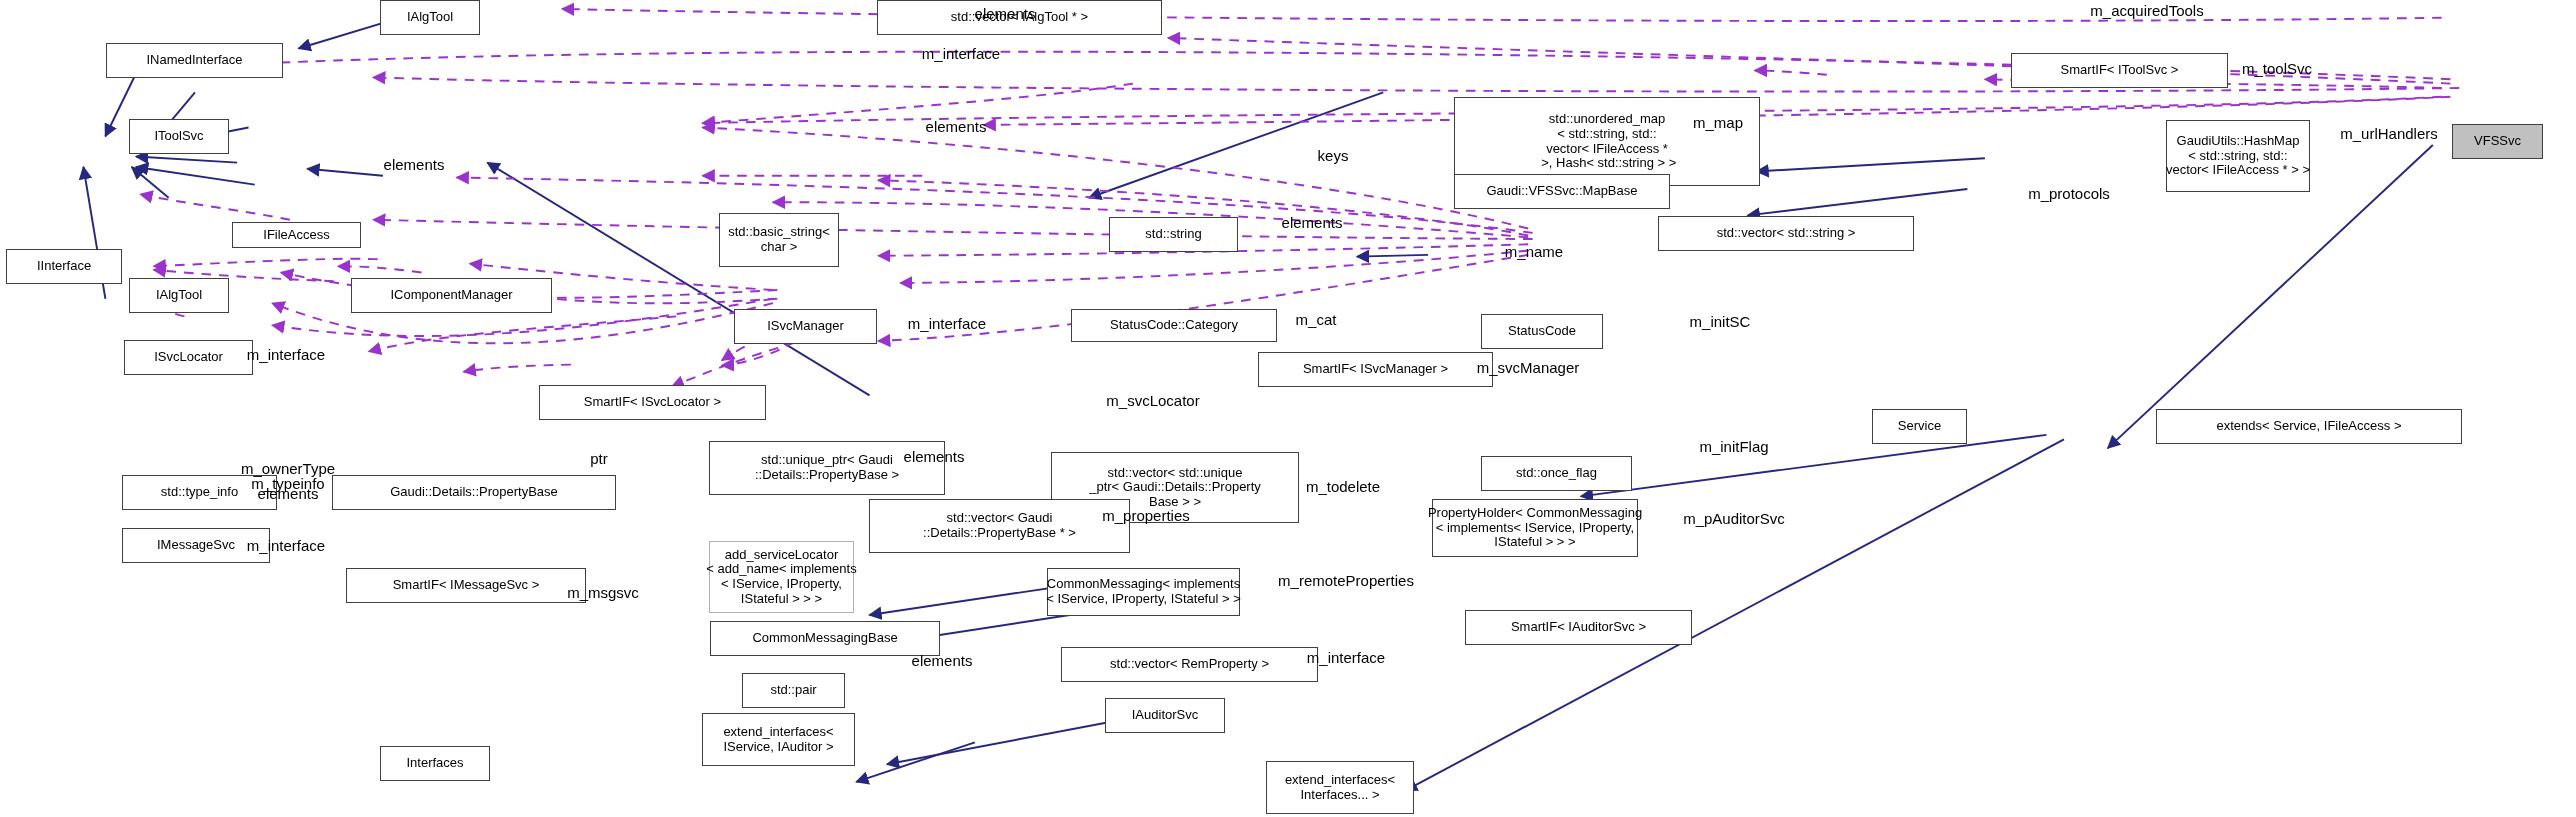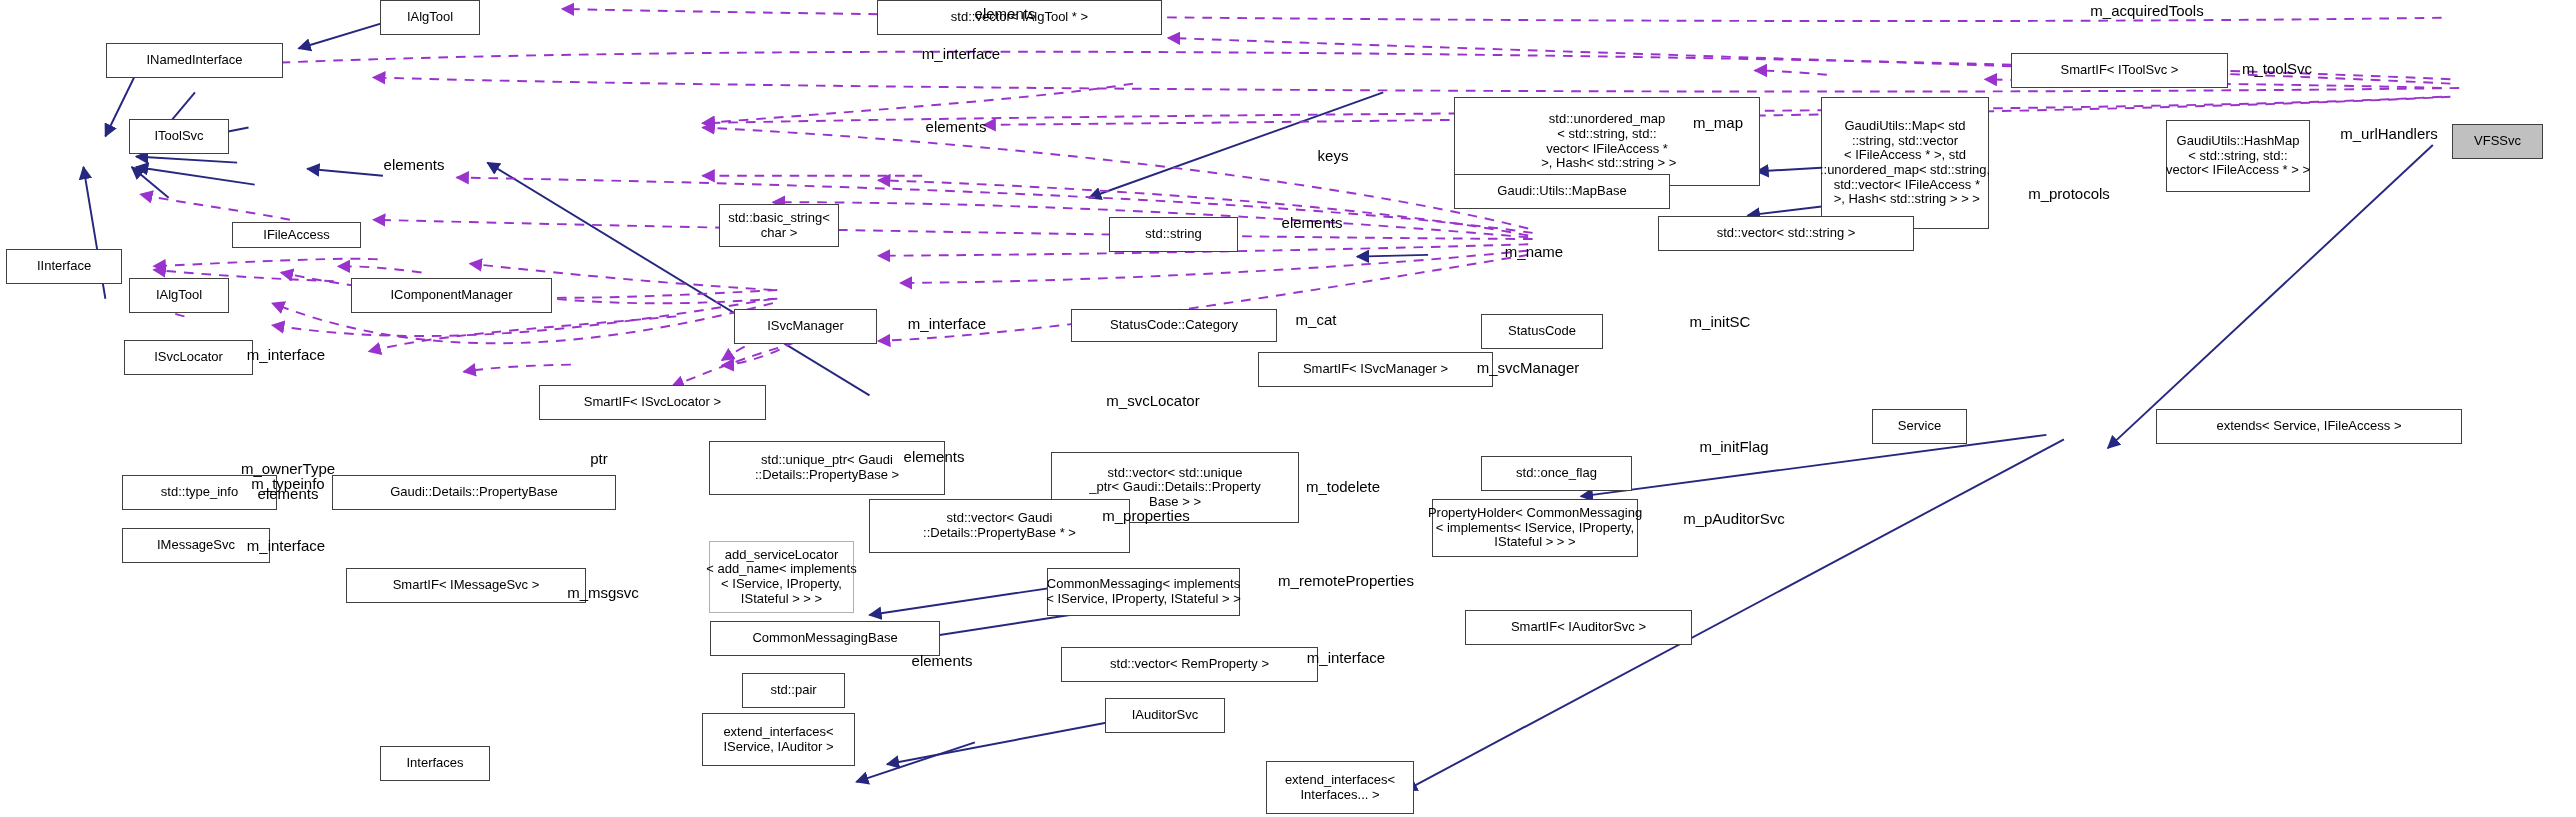--- a/index.html
+++ b/index.html
@@ -135,31 +135,25 @@
 <div class="node" style="left: 380px; top: 0px; width: 100px; height: 35px;">IAlgTool</div>
     <div class="node" style="left: 877px; top: 0px; width: 285px; height: 35px;">std::vector&lt; IAlgTool * &gt;</div>
     <div class="node" style="left: 106px; top: 43px; width: 177px; height: 35px;">INamedInterface</div>
     <div class="node" style="left: 2011px; top: 53px; width: 217px; height: 35px;">SmartIF&lt; IToolSvc &gt;</div>
     <div class="node highlight" style="left: 2452px; top: 124px; width: 91px; height: 35px;">VFSSvc</div>
     <div class="node" style="left: 129px; top: 119px; width: 100px; height: 35px;">IToolSvc</div>
     <div class="node" style="left: 1454px; top: 97px; width: 306px; height: 89px;">std::unordered_map
 &lt; std::string, std::
 vector&lt; IFileAccess *
  &gt;, Hash&lt; std::string &gt; &gt;</div>
-    <div class="node" style="left: 1821px; top: 97px; width: 168px; height: 132px;">GaudiUtils::Map&lt; std
-::string, std::vector
-&lt; IFileAccess * &gt;, std
-::unordered_map&lt; std::string,
- std::vector&lt; IFileAccess *
- &gt;, Hash&lt; std::string &gt; &gt; &gt;</div>
     <div class="node" style="left: 2166px; top: 120px; width: 144px; height: 72px;">GaudiUtils::HashMap
 &lt; std::string, std::
 vector&lt; IFileAccess * &gt; &gt;</div>
-    <div class="node" style="left: 1454px; top: 174px; width: 216px; height: 35px;">Gaudi::Utils::MapBase</div>
-    <div class="node" style="left: 719px; top: 204px; width: 120px; height: 43px;">std::basic_string&lt;
+    <div class="node" style="left: 1454px; top: 174px; width: 216px; height: 35px;">Gaudi::VFSSvc::MapBase</div>
+    <div class="node" style="left: 719px; top: 213px; width: 120px; height: 54px;">std::basic_string&lt;
 char &gt;</div>
     <div class="node" style="left: 1109px; top: 217px; width: 129px; height: 35px;">std::string</div>
     <div class="node" style="left: 1658px; top: 216px; width: 256px; height: 35px;">std::vector&lt; std::string &gt;</div>
     <div class="node" style="left: 232px; top: 222px; width: 129px; height: 26px;">IFileAccess</div>
     <div class="node" style="left: 6.1px; top: 249px; width: 116px; height: 35px;">IInterface</div>
     <div class="node" style="left: 129px; top: 278px; width: 100px; height: 35px;">IAlgTool</div>
     <div class="node" style="left: 351px; top: 278px; width: 201px; height: 35px;">IComponentManager</div>
     <div class="node" style="left: 1071px; top: 309px; width: 206px; height: 33px;">StatusCode::Category</div>
     <div class="node" style="left: 1481px; top: 314px; width: 122px; height: 35px;">StatusCode</div>
     <div class="node" style="left: 734px; top: 309px; width: 143px; height: 35px;">ISvcManager</div>

